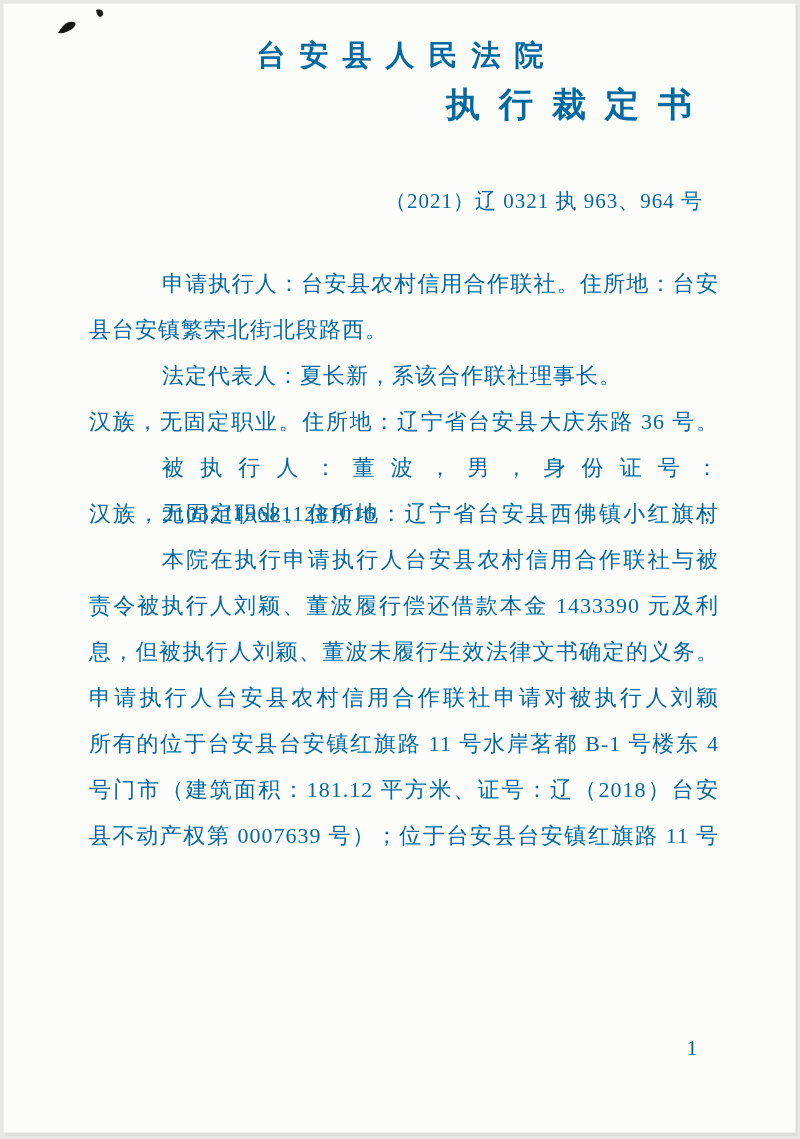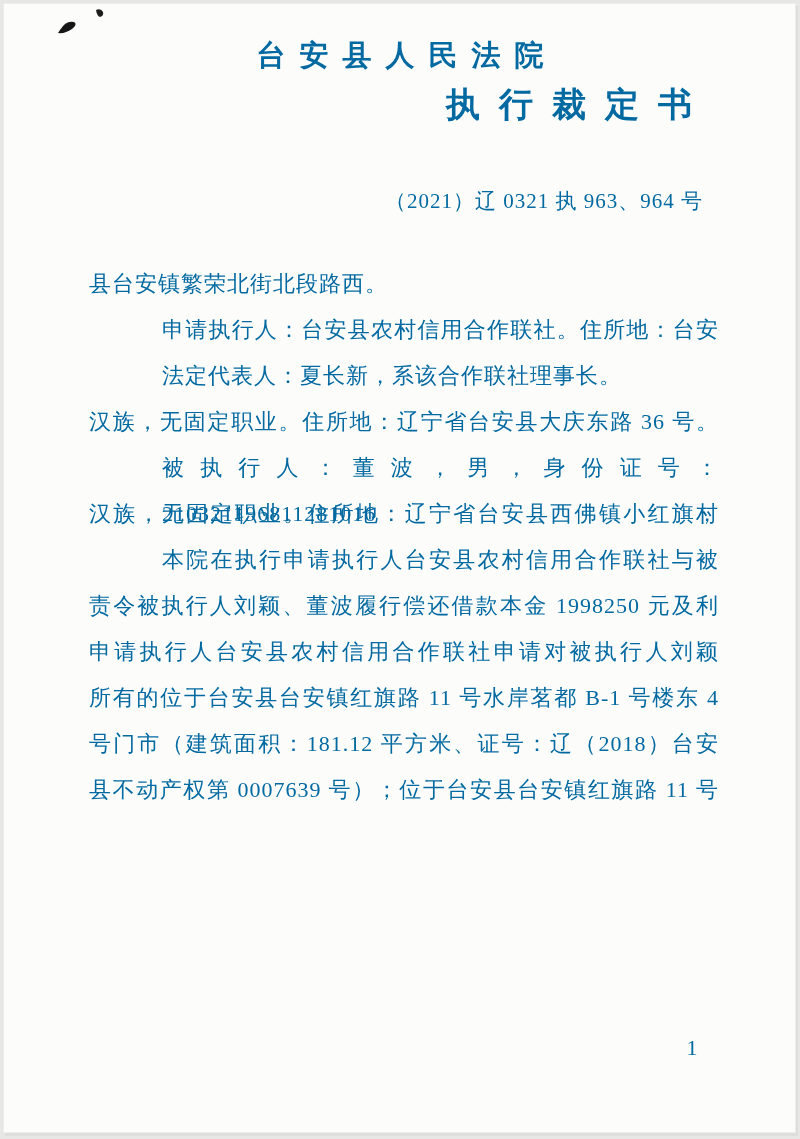--- a/index.html
+++ b/index.html
@@ -63,28 +63,29 @@
     <path d="M44,4 Q49,2 51,6 Q52,10 48,11 Q45,10 44,4 Z" fill="#1d1d1d"></path>
   </svg>
 
   <div class="court-title">台安县人民法院</div>
 
   <div class="doc-type">执行裁定书</div>
 
   <div class="case-number">（2021）辽 0321 执 963、964 号</div>
 
   <div class="body-text">
+    <div class="line indent spread">申请执行人：台安县农村信用合作联社。住所地：台安</div>
     <div class="line">县台安镇繁荣北街北段路西。</div>
-    <div class="line indent spread">申请执行人：台安县农村信用合作联社。住所地：台安</div>
     <div class="line indent">法定代表人：夏长新，系该合作联社理事长。</div>
     <div class="line spread">汉族，无固定职业。住所地：辽宁省台安县大庆东路 36 号。</div>
     <div class="line indent spread">被执行人：董波，男，身份证号：210321196811281016，</div>
     <div class="line spread">汉族，无固定职业。住所地：辽宁省台安县西佛镇小红旗村</div>
     <div class="line indent spread">本院在执行申请执行人台安县农村信用合作联社与被</div>
-    <div class="line spread">责令被执行人刘颖、董波履行偿还借款本金 1998250 元及利</div>
+    <div class="line spread">责令被执行人刘颖、董波履行偿还借款本金 1433390 元及利</div>
+    <div class="line spread">息，但被执行人刘颖、董波未履行生效法律文书确定的义务。</div>
     <div class="line spread">申请执行人台安县农村信用合作联社申请对被执行人刘颖</div>
     <div class="line spread">所有的位于台安县台安镇红旗路 11 号水岸茗都 B-1 号楼东 4</div>
     <div class="line spread">号门市（建筑面积：181.12 平方米、证号：辽（2018）台安</div>
     <div class="line spread">县不动产权第 0007639 号）；位于台安县台安镇红旗路 11 号</div>
   </div>
 
   <div class="page-number">1</div>
 
 </div>
 

